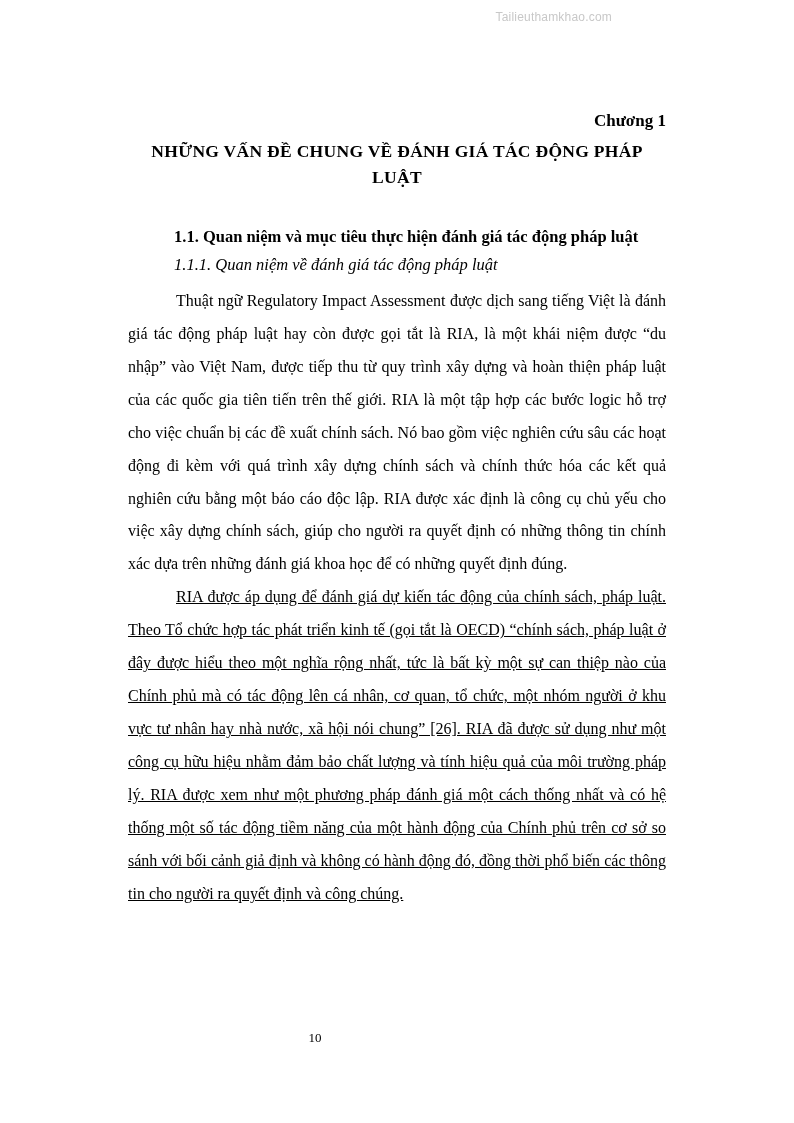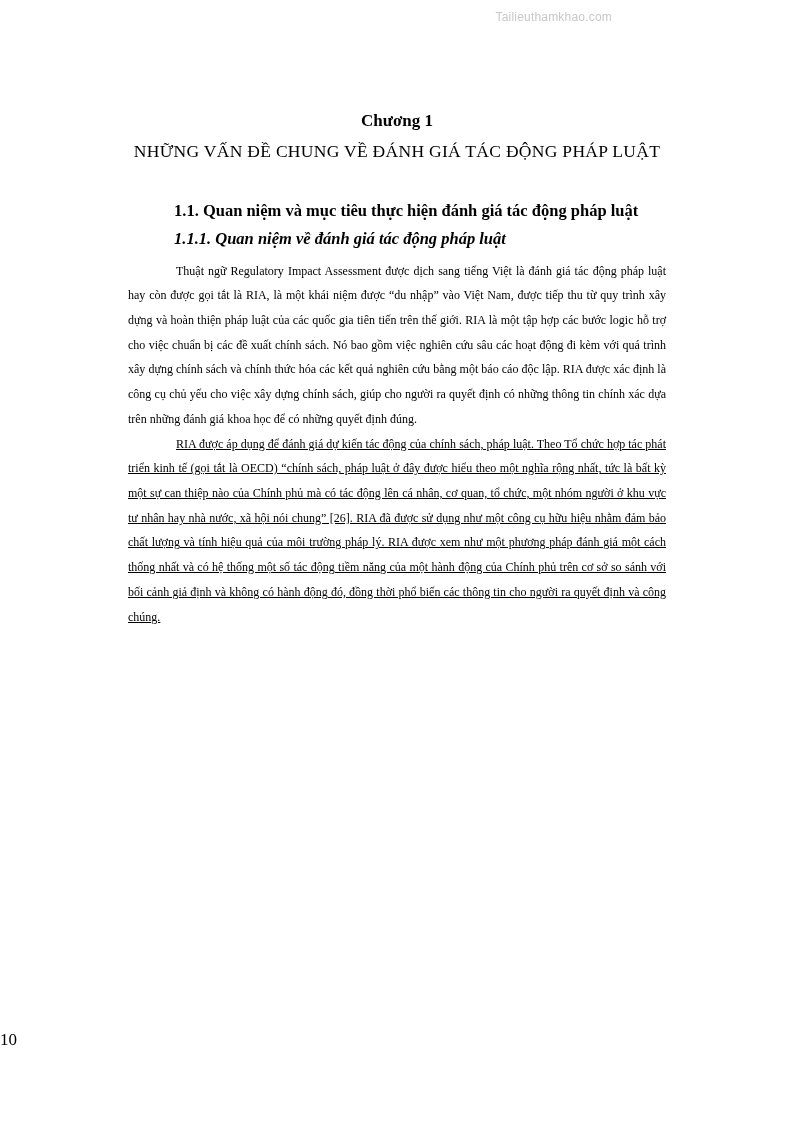--- a/index.html
+++ b/index.html
@@ -35,75 +35,75 @@
   }
 
   .content {
     position: absolute;
     left: 128px;
     top: 108px;
     width: 538px;
   }
 
   .chapter-label {
-    text-align: center;
+    text-align: right;
     font-weight: bold;
     font-size: 17px;
     line-height: 1.5;
     margin: 0 0 4px 0;
   }
 
   .chapter-title {
     text-align: center;
-    font-weight: normal;
+    font-weight: bold;
     font-size: 17.5px;
     line-height: 1.5;
     letter-spacing: 0.3px;
     margin: 0 0 34px 0;
   }
 
   .section-heading {
     font-weight: bold;
     font-size: 16.5px;
     line-height: 1.6;
     margin: 16px 0 2px 0;
     padding-left: 46px;
     text-indent: 0;
   }
 
   .subsection-heading {
-    font-weight: bold;
+    font-weight: normal;
     font-style: italic;
     font-size: 16.5px;
     line-height: 1.6;
     margin: 0 0 6px 0;
     padding-left: 46px;
   }
 
   .body-par {
-    font-size: 12px;
+    font-size: 16px;
     line-height: 2.06;
     text-align: justify;
     text-justify: inter-word;
     margin: 0 0 0 0;
     text-indent: 48px;
   }
 
   .body-par + .body-par {
     margin-top: 0;
     text-decoration: underline;
   }
 
   .page-number {
     position: absolute;
     left: 0;
     right: 0;
     top: 1030px;
-    text-align: left;
-    font-size: 17px;
+    text-align: center;
+    font-size: 13px;
   }
 </style>
 </head>
 <body>
 
 <div class="page">
 
   <div class="watermark">Tailieuthamkhao.com</div>
 
   <div class="content">

